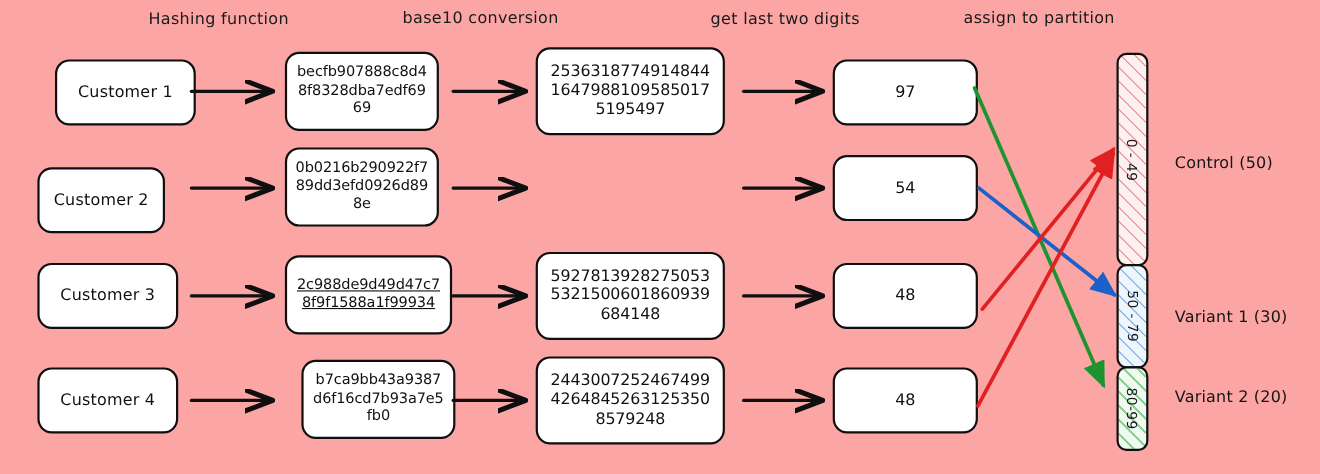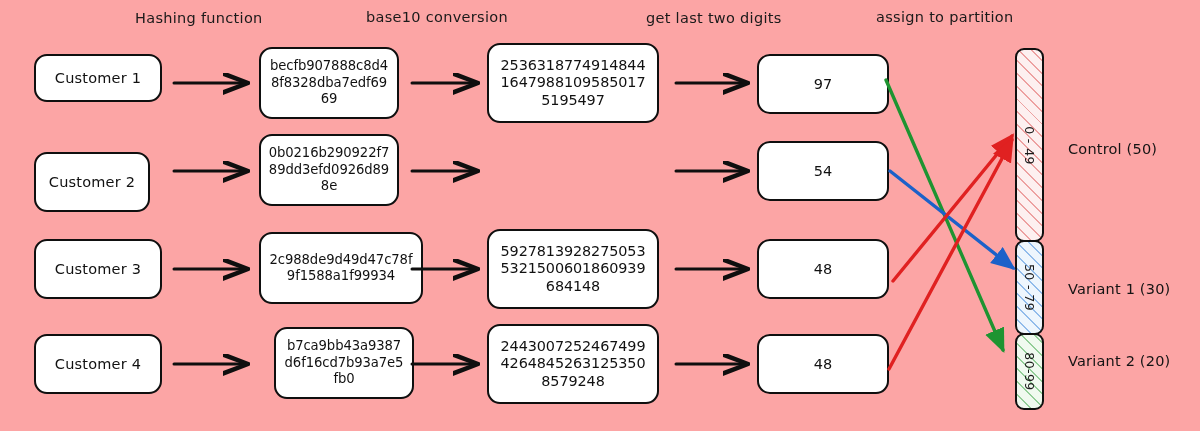--- a/index.html
+++ b/index.html
@@ -131,28 +131,28 @@
 </head>
 <body>
 
 <div id="canvas">
 
   <div class="stage-label" style="left:135px; top:10px;">Hashing function</div>
   <div class="stage-label" style="left:366px; top:9px;">base10 conversion</div>
   <div class="stage-label" style="left:646px; top:10px;">get last two digits</div>
   <div class="stage-label" style="left:876px; top:9px;">assign to partition</div>
 
-  <div class="node node-customer" style="left:34px; top:54px; width:128px; height:48px;">Customer 1</div>
+  <div class="node node-customer" style="left:50px; top:54px; width:128px; height:60px;">Customer 1</div>
   <div class="node node-customer" style="left:34px; top:152px; width:116px; height:60px;">Customer 2</div>
   <div class="node node-customer" style="left:34px; top:239px; width:128px; height:60px;">Customer 3</div>
   <div class="node node-customer" style="left:34px; top:334px; width:128px; height:60px;">Customer 4</div>
 
   <div class="node node-hash" style="left:259px; top:47px; width:140px; height:72px;">becfb907888c8d48f8328dba7edf6969</div>
   <div class="node node-hash" style="left:259px; top:134px; width:140px; height:72px;">0b0216b290922f789dd3efd0926d898e</div>
-  <div class="node node-hash" style="left:259px; top:232px; width:164px; height:72px;">2c988de9d49d47c78f9f1588a1f99934</div>
+  <div class="node node-hash" style="left:259px; top:232px; width:152px; height:72px;text-decoration:underline;">2c988de9d49d47c78f9f1588a1f99934</div>
   <div class="node node-hash" style="left:259px; top:327px; width:140px; height:72px;margin-left:15px;">b7ca9bb43a9387d6f16cd7b93a7e5fb0</div>
 
   <div class="node node-base10" style="left:487px; top:43px; width:172px; height:80px;text-align:center;">253631877491484416479881095850175195497</div>
   <div class="node node-base10" style="left:487px; top:229px; width:172px; height:80px;">59278139282750535321500601860939684148</div>
   <div class="node node-base10" style="left:487px; top:324px; width:172px; height:80px;">244300725246749942648452631253508579248</div>
 
   <div class="node node-digits" style="left:757px; top:54px; width:132px; height:60px;">97</div>
   <div class="node node-digits" style="left:757px; top:141px; width:132px; height:60px;">54</div>
   <div class="node node-digits" style="left:757px; top:239px; width:132px; height:60px;">48</div>
   <div class="node node-digits" style="left:757px; top:334px; width:132px; height:60px;">48</div>

